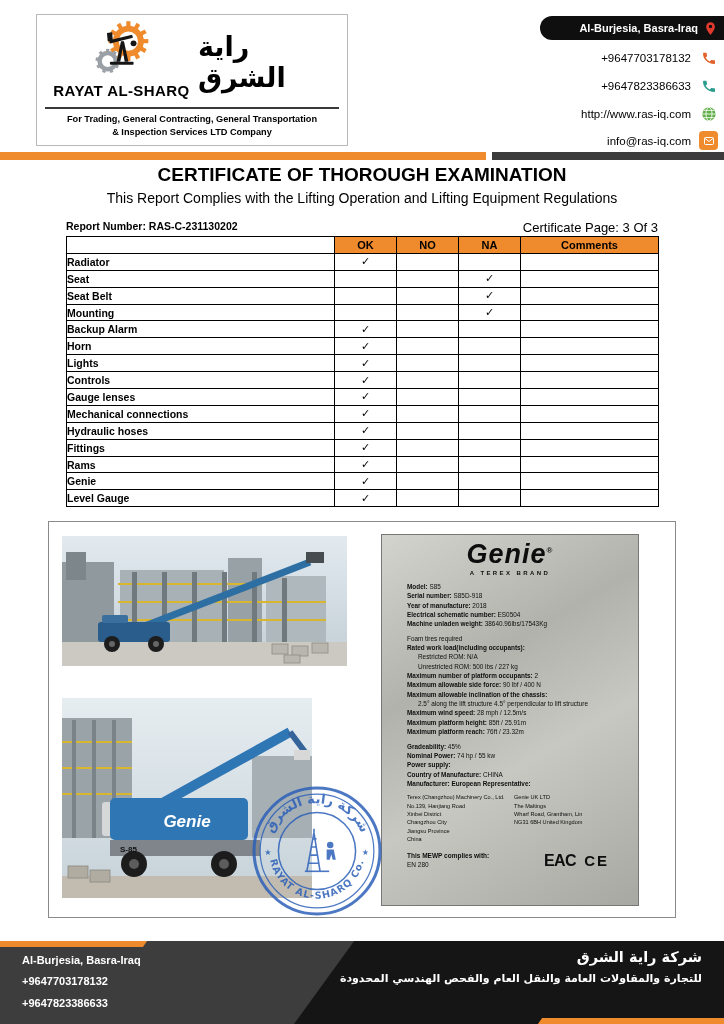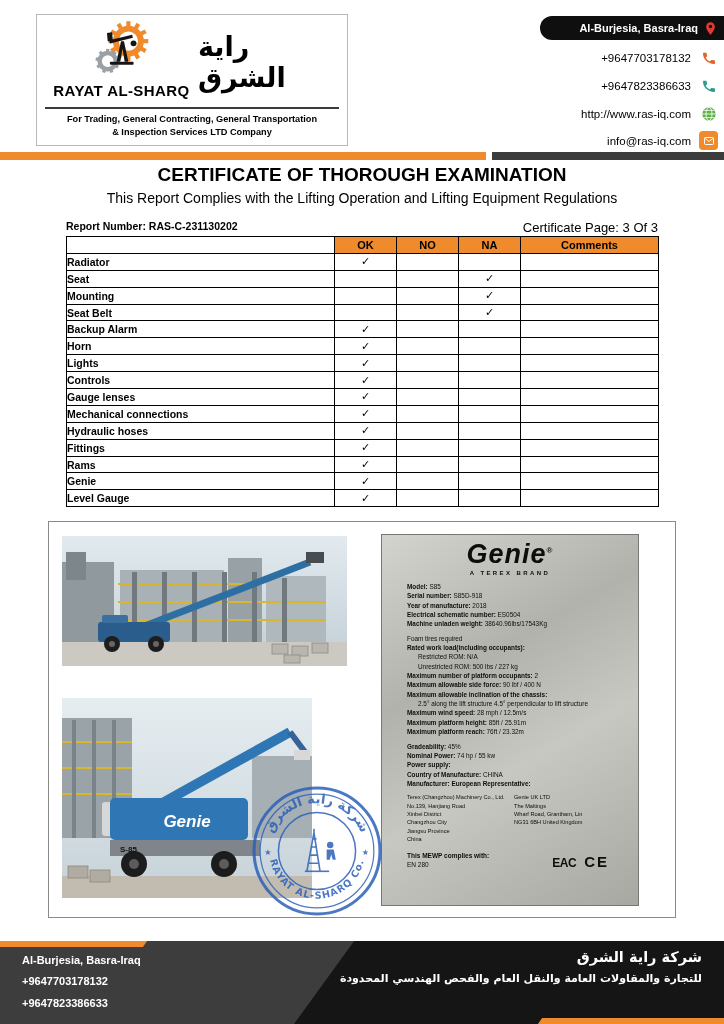--- a/index.html
+++ b/index.html
@@ -63,21 +63,21 @@
   .np-sub { text-align:center; font-size:6px; letter-spacing:2.4px; font-weight:700; margin:2px 0 6px; }
   .np-line { font-size:6.4px; line-height:1.46; }
   .np-indent { padding-left:11px; }
   .np-spacer { margin-top:5px; }
   .np-b { font-weight:700; }
   .np-addresses { display:flex; gap:8px; margin-top:5px; font-size:5.6px; line-height:1.5; }
   .np-addr { width:50%; }
   .np-bottom { display:flex; justify-content:space-between; align-items:flex-end; margin-top:7px; }
   .np-complies { font-size:6.5px; line-height:1.5; }
   .np-marks { display:flex; align-items:baseline; gap:8px; padding-right:4px; }
-  .mark-eac { font-weight:800; font-size:12px; letter-spacing:-.5px;margin-left:12px; }
+  .mark-eac { font-weight:800; font-size:16px; letter-spacing:-.5px;margin-left:12px; }
   .mark-ce { font-size:15px; font-weight:600; letter-spacing:2px; }
 
   .stamp { position:absolute; left:252px; top:786px; width:130px; height:130px; opacity:.84; }
   .stamp svg { width:100%; height:100%; }
 
   
   .footer { position:absolute; left:0; top:941px; width:724px; height:83px; background:#3d3d3d; overflow:hidden; }
   .footer-dark { position:absolute; right:0; top:0; width:430px; height:83px; background:#151515;
                  clip-path:polygon(14% 0,100% 0,100% 100%,0 100%); }
   .footer-accent-left { position:absolute; left:-10px; top:0; width:155px; height:6px; background:#ef8b2d; transform:skewX(-35deg); }
@@ -226,29 +226,29 @@
 
     <tr>
       <td class="c-label">Seat</td>
       <td class="c-check"></td>
       <td class="c-check"></td>
       <td class="c-check">✓</td>
       <td class="c-com"></td>
     </tr>
 
     <tr>
+      <td class="c-label">Seat Belt</td>
+      <td class="c-check"></td>
+      <td class="c-check"></td>
+      <td class="c-check">✓</td>
+      <td class="c-com"></td>
+    </tr>
+
+    <tr>
       <td class="c-label">Mounting</td>
-      <td class="c-check"></td>
-      <td class="c-check"></td>
-      <td class="c-check">✓</td>
-      <td class="c-com"></td>
-    </tr>
-
-    <tr>
-      <td class="c-label">Seat Belt</td>
       <td class="c-check"></td>
       <td class="c-check"></td>
       <td class="c-check">✓</td>
       <td class="c-com"></td>
     </tr>
 
     <tr>
       <td class="c-label">Backup Alarm</td>
       <td class="c-check">✓</td>
       <td class="c-check"></td>

